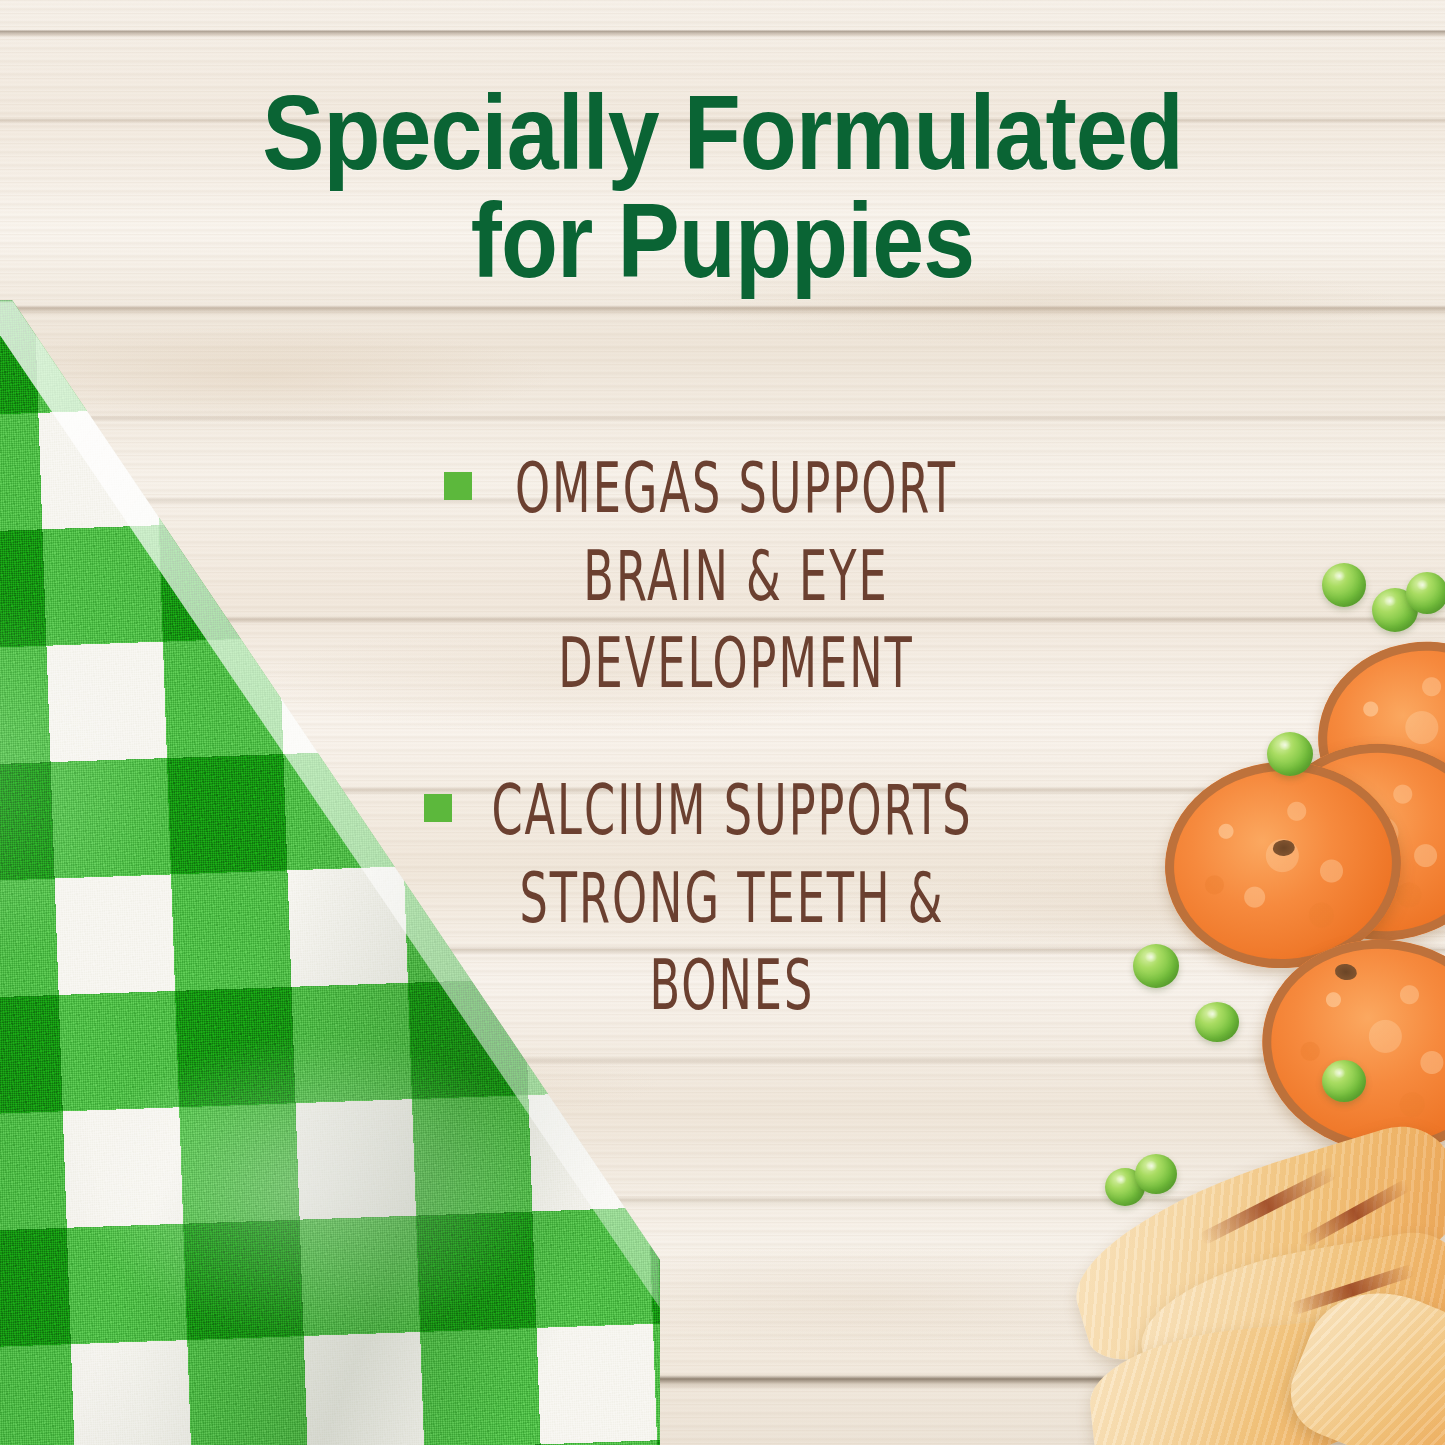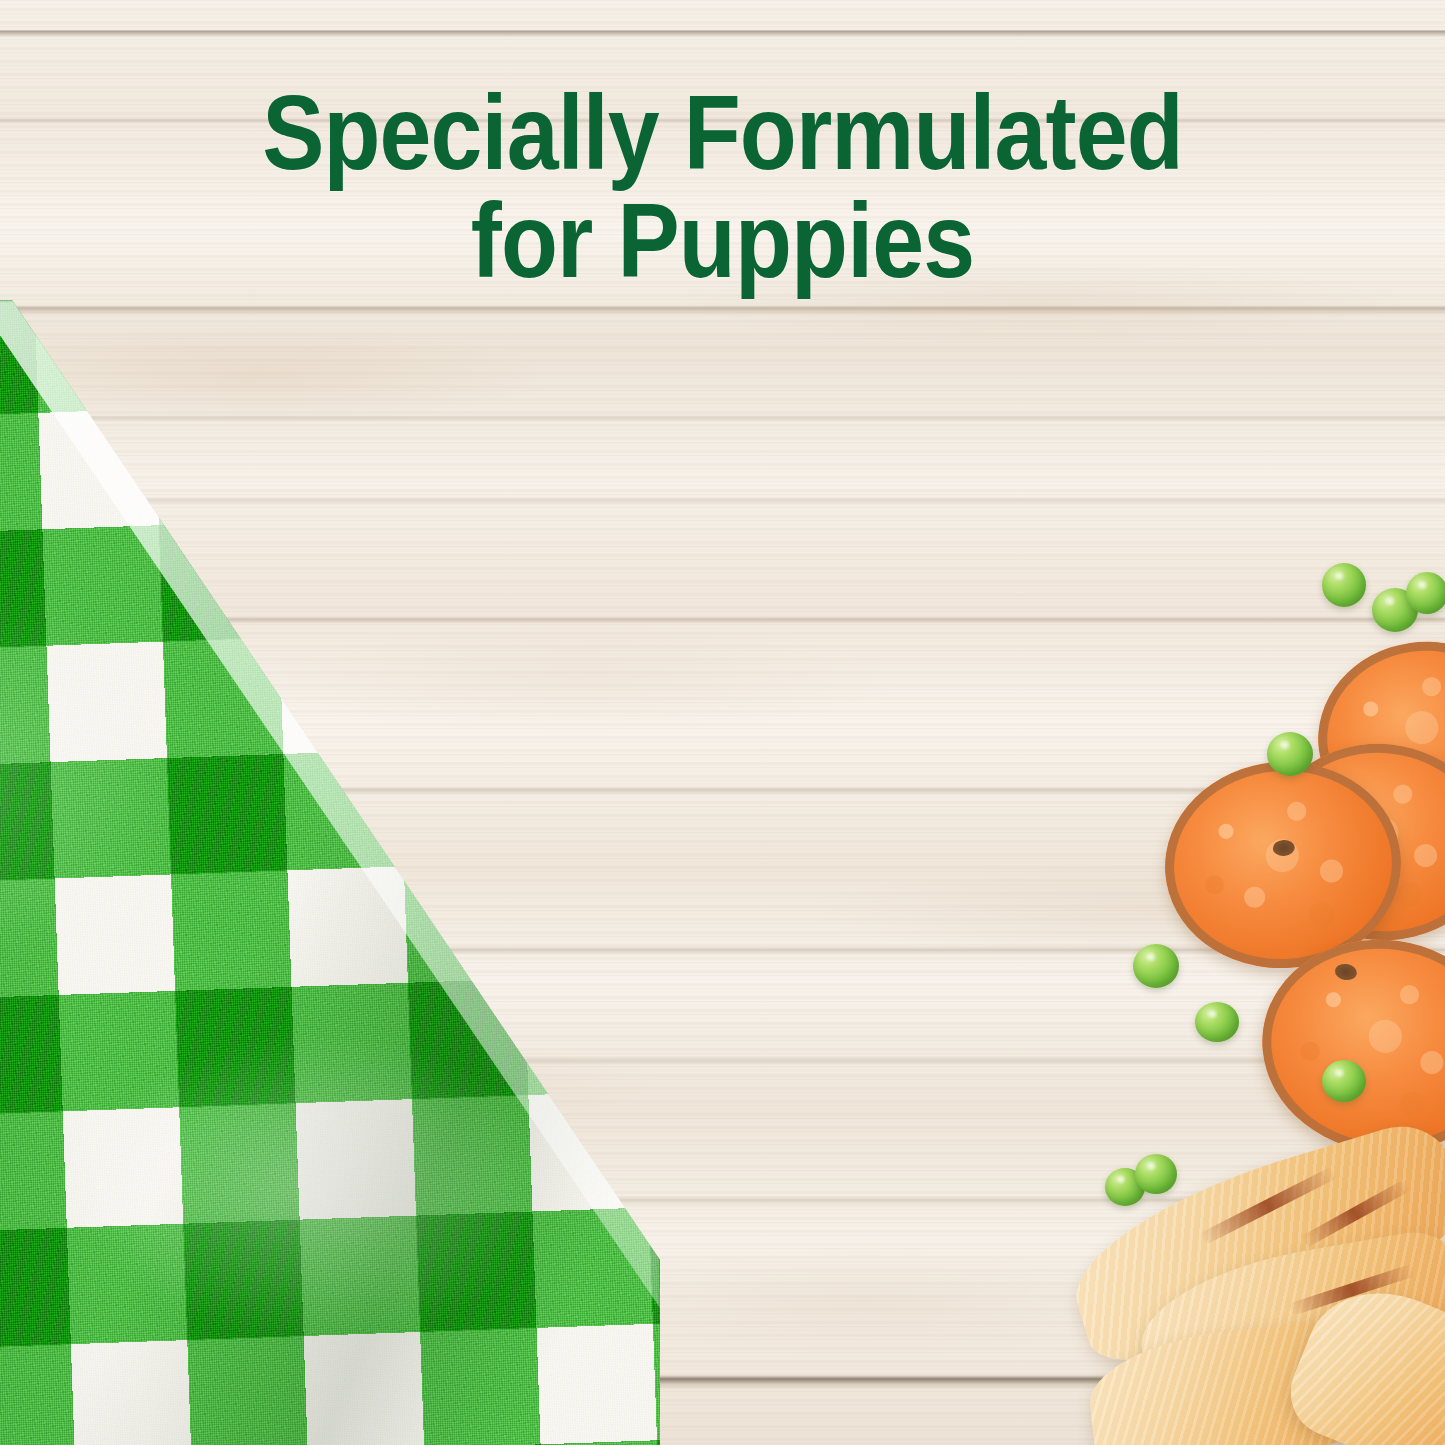--- a/index.html
+++ b/index.html
@@ -306,18 +306,28 @@
   </div>
   <div class="chicken" style="left:1300px; top:1300px; width:200px; height:160px; transform:rotate(22deg); border-radius:44% 20% 40% 22% / 44% 34% 48% 28%;">
     <div class="grain"></div>
   </div>
 
   <h1 class="headline">Specially Formulated
 for Puppies</h1>
 
   <div class="bullets">
 
-
+    <div class="bullet-item b1">
+      <span class="bullet-sq"></span>
+      <div class="bullet-text">OMEGAS SUPPORT
+BRAIN &amp; EYE DEVELOPMENT</div>
+    </div>
+
+    <div class="bullet-item b2">
+      <span class="bullet-sq"></span>
+      <div class="bullet-text">CALCIUM SUPPORTS
+STRONG TEETH &amp; BONES</div>
+    </div>
 
 
   </div>
 
 </div>
 
 </body></html>

